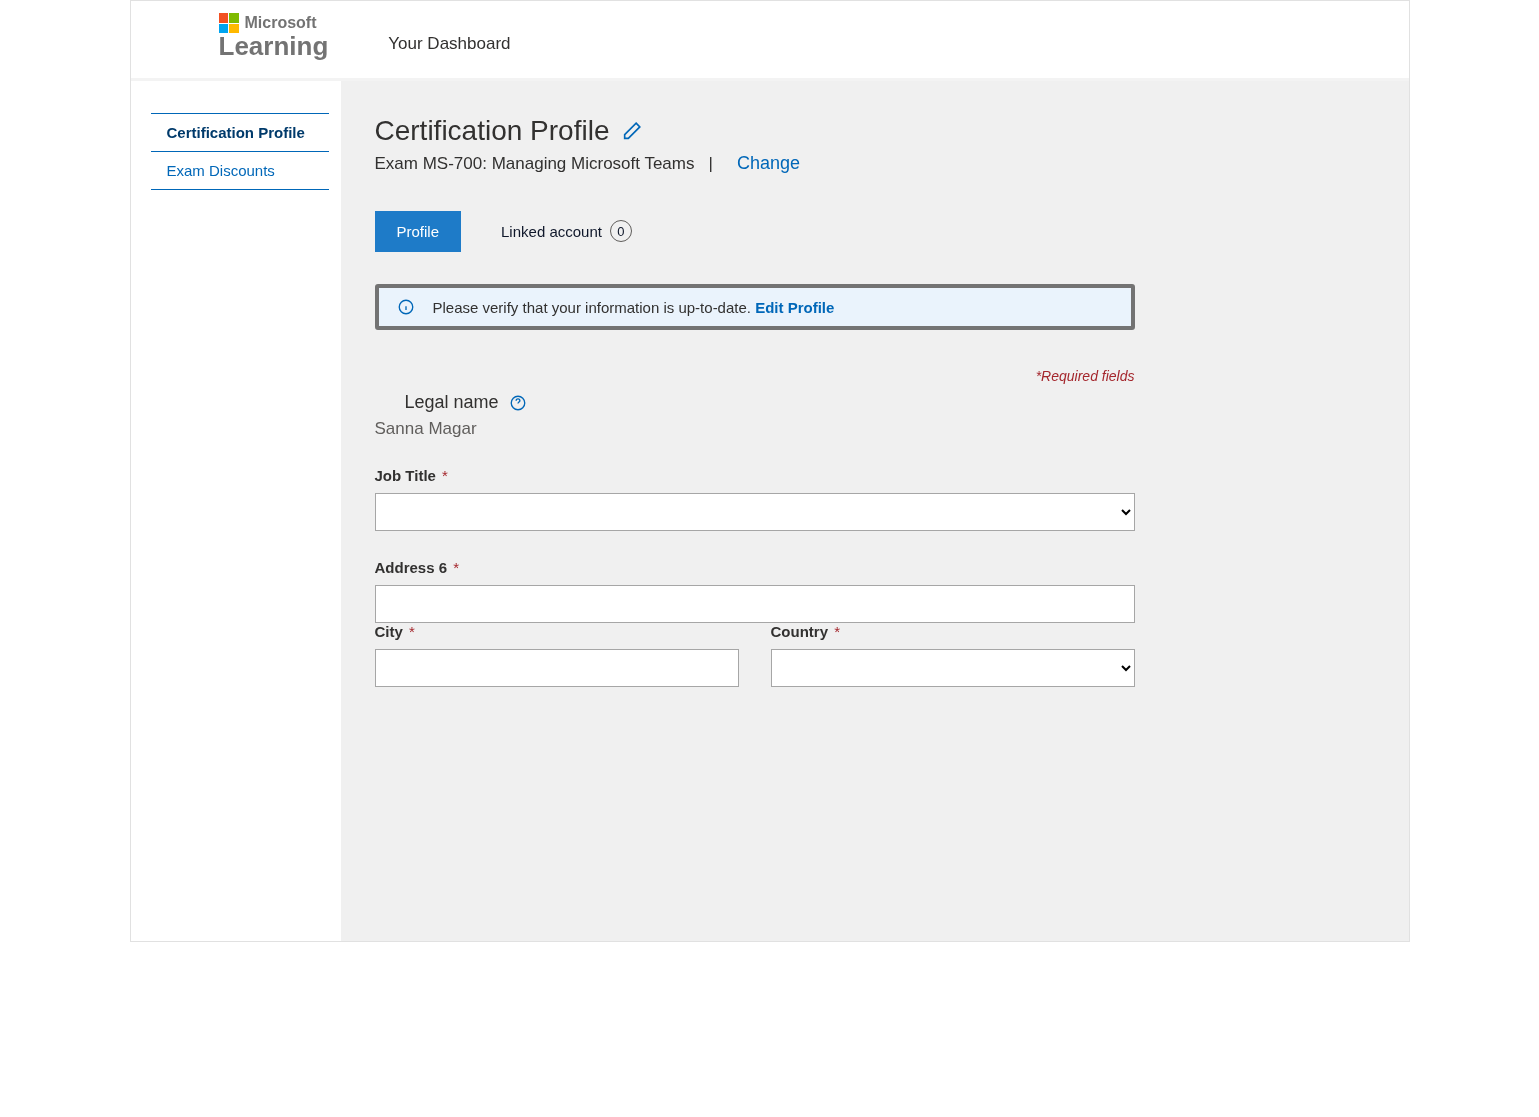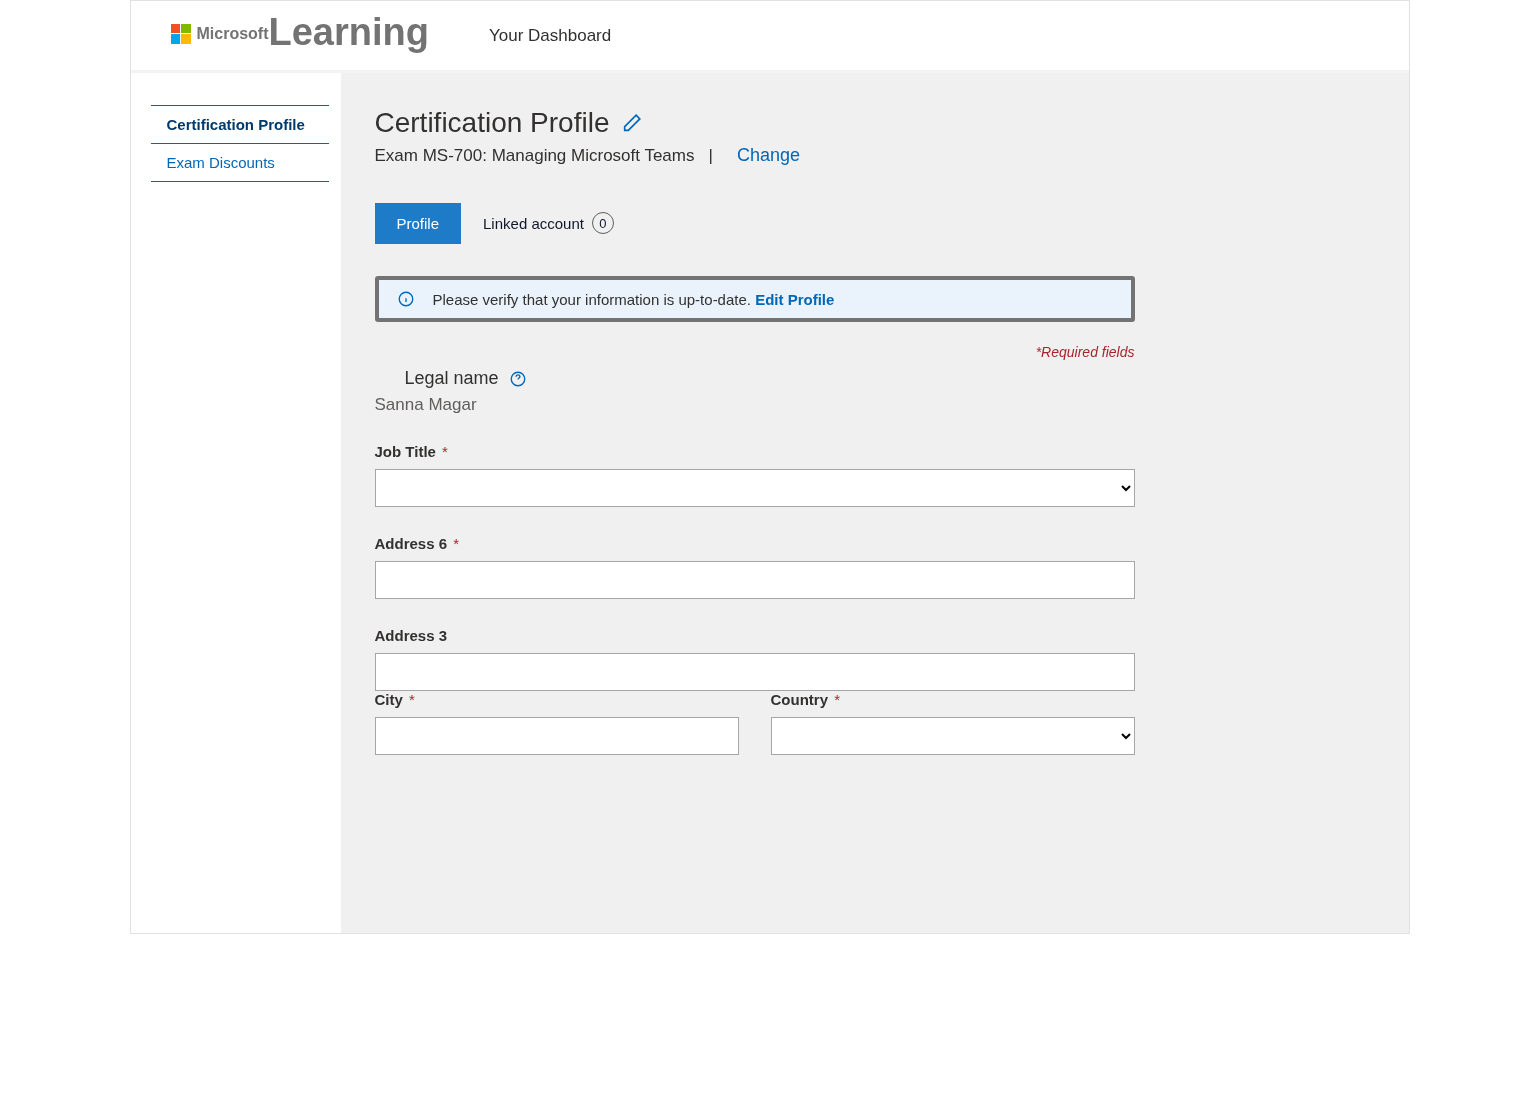--- a/index.html
+++ b/index.html
@@ -14,29 +14,29 @@
       margin: 0 auto;
       background: #fff;
     }
     .header {
       padding: 12px 40px 16px 40px;
       display: flex;
       align-items: flex-end;
       gap: 60px;
       border-bottom: 3px solid #f3f3f3;
     }
-    .brand-area { display: flex; flex-direction: row; }
+    .brand-area { display: flex; flex-direction: column; margin-left: 48px; }
     .ms-logo-row { display: flex; align-items: center; gap: 6px; }
     .ms-logo { width: 20px; height: 20px; display: grid; grid-template-columns: 1fr 1fr; grid-template-rows: 1fr 1fr; gap: 1px; }
     .ms-logo .sq1 { background: #f25022; }
     .ms-logo .sq2 { background: #7fba00; }
     .ms-logo .sq3 { background: #00a4ef; }
     .ms-logo .sq4 { background: #ffb900; }
     .ms-text { font-size: 16px; color: #737373; font-weight: 600; }
-    .learning-text { font-size: 38px; color: #737373; font-weight: 600; margin-top: -2px; }
+    .learning-text { font-size: 26px; color: #737373; font-weight: 600; margin-top: -2px; }
     .dashboard-link { font-size: 17px; color: #323130; padding-bottom: 8px; }
     .main-layout { display: flex; }
     .sidebar { width: 210px; padding: 32px 12px 0 20px; }
     .sidebar-item {
       display: block;
       padding: 10px 16px;
       border-top: 1px solid #0067b8;
       border-bottom: 1px solid #0067b8;
       color: #0067b8;
       font-size: 15px;
@@ -49,21 +49,21 @@
       background: #f0f0f0;
       padding: 34px 34px 60px 34px;
       min-height: 860px;
     }
     .page-title-row { display: flex; align-items: center; gap: 12px; }
     .page-title { font-size: 28px; font-weight: 400; color: #323130; }
     .edit-icon { width: 22px; height: 22px; color: #0067b8; cursor: pointer; }
     .subtitle-row { margin-top: 6px; font-size: 17px; color: #323130; display: flex; align-items: center; gap: 14px; }
     .subtitle-divider { color: #323130; }
     .change-link { color: #0067b8; cursor: pointer; font-size: 18px; margin-left: 10px; }
-    .tabs { display: flex; margin-top: 34px; align-items: center; }
+    .tabs { display: flex; gap: 18px; margin-top: 34px; align-items: center; }
     .tab {
       padding: 12px 22px;
       font-size: 15px;
       cursor: pointer;
       background: transparent;
       color: #0f172a;
       border: none;
     }
     .tab.active { background: #1e7bc8; color: #fff; }
     .linked-tab { display: flex; align-items: center; gap: 8px; }
@@ -79,21 +79,21 @@
       background: #eaf3fc;
       border-radius: 3px;
       padding: 10px 18px;
       display: flex;
       align-items: center;
       gap: 18px;
       font-size: 15px;
     }
     .info-icon { width: 18px; height: 18px; color: #0067b8; flex-shrink: 0; }
     .info-banner .edit-link { color: #0067b8; font-weight: 600; cursor: pointer; }
-    .required-note { text-align: right; color: #a4262c; font-size: 14px; font-style: italic; margin-top: 22px; }
+    .required-note { text-align: right; color: #a4262c; font-size: 14px; font-style: italic; margin-top: 38px; }
     .section-label-row { display: flex; align-items: center; gap: 10px; margin-top: 8px; }
     .section-label { font-size: 18px; color: #323130; font-weight: 400; margin-left: 30px; }
     .help-icon { width: 18px; height: 18px; color: #0067b8; }
     .readonly-value { font-size: 17px; color: #605e5c; margin-top: 6px; }
     .field { margin-top: 28px; }
     .field-label { font-size: 15px; font-weight: 700; color: #323130; }
     .req-star { color: #a4262c; font-weight: 400; margin-left: 2px; }
     .field-input, .field-select {
       width: 100%;
       margin-top: 8px;
@@ -199,24 +199,20 @@
 
         <div class="field">
           <label class="field-label">
             <span>Address 6</span>
             <span class="req-star">*</span>
           </label>
           <input class="field-input" type="text" value="" style="">
         </div>
 
 
-        <div class="field">
-          <label class="field-label">Address 3</label>
-          <input class="field-input" type="text" value="" style="">
-        </div>
 
         <div class="two-col">
           <div class="col">
             <div class="field">
               <label class="field-label">
                 <span>City</span>
                 <span class="req-star">*</span>
               </label>
               <input class="field-input" type="text" value="" style="">
             </div>

